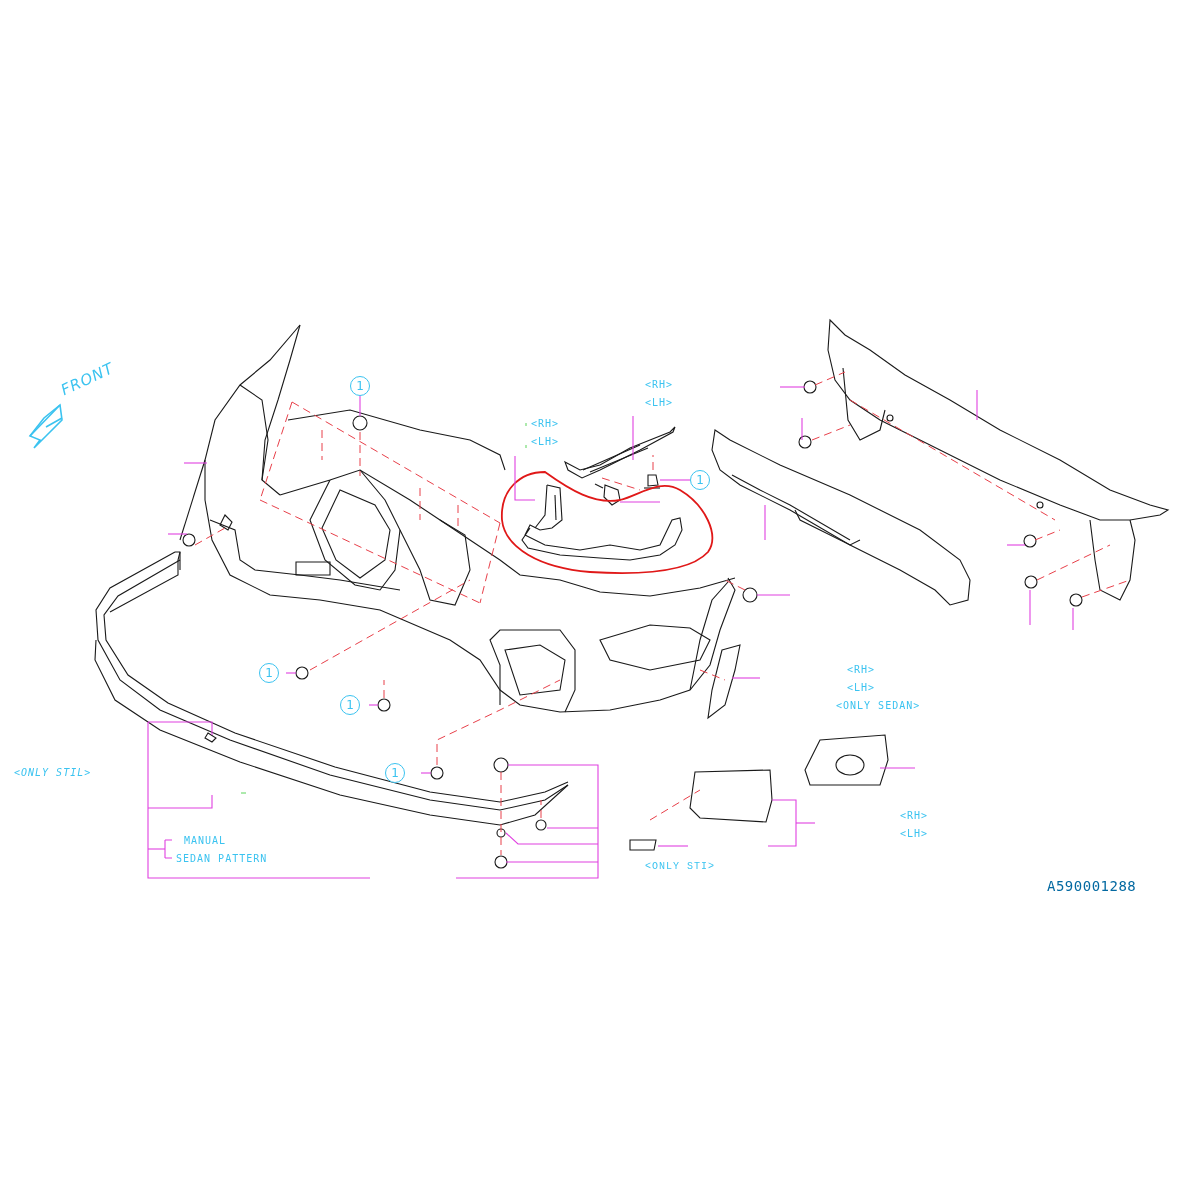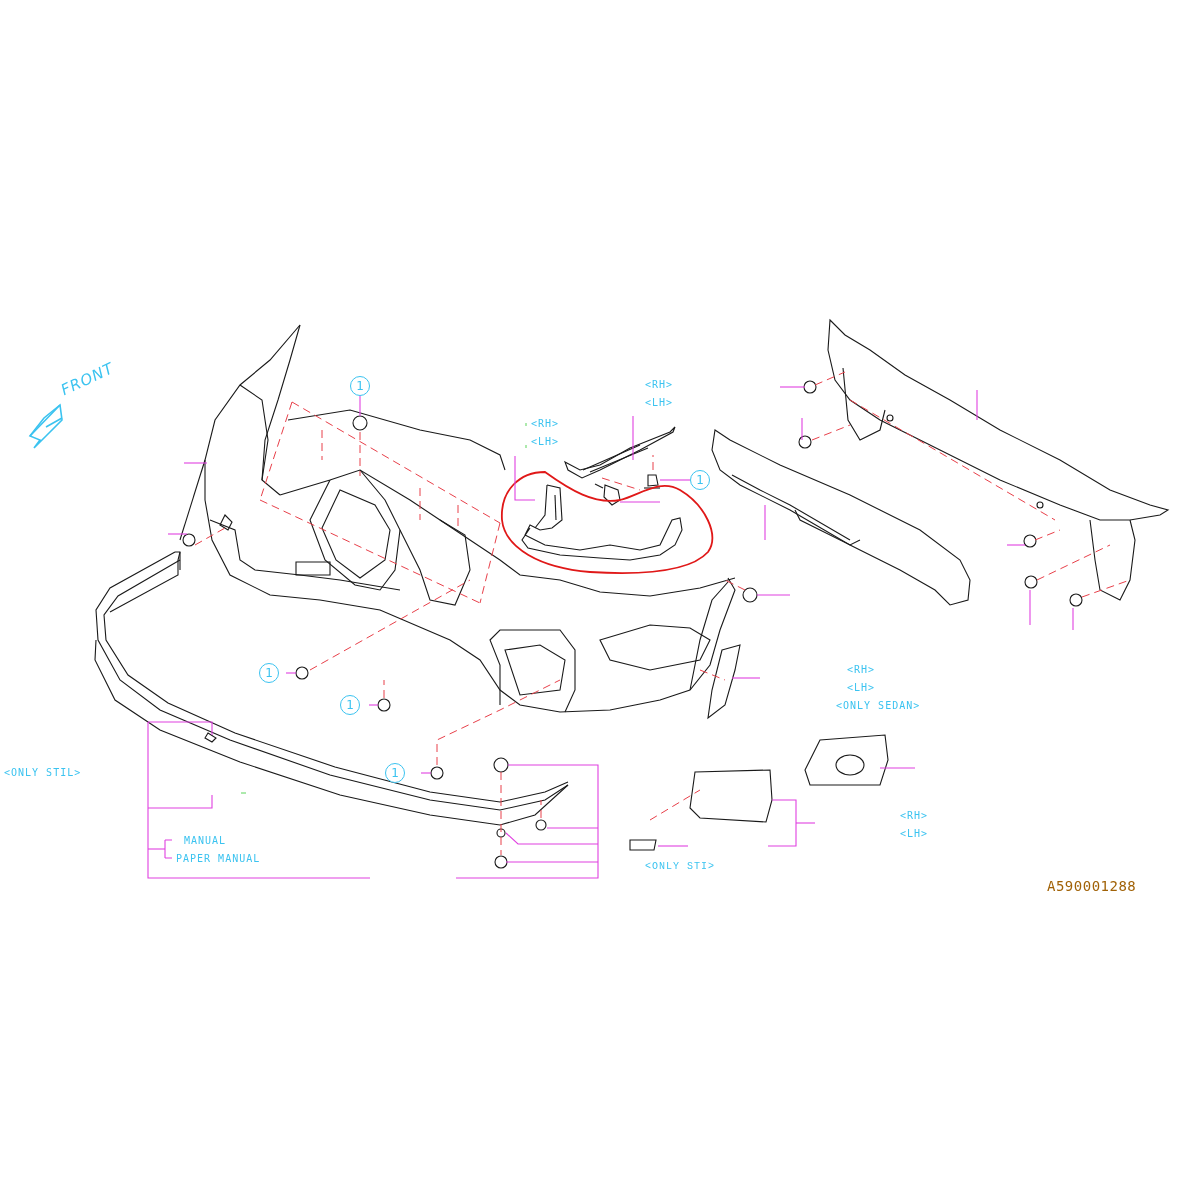--- a/index.html
+++ b/index.html
@@ -1,19 +1,19 @@
 <!DOCTYPE html>
 <html><head>
 <meta charset="utf-8">
 <style>
   html, body { margin: 0; padding: 0; background: #ffffff; }
   body { width: 1200px; height: 1200px; position: relative; overflow: hidden; font-family: "DejaVu Sans Mono", monospace; }
   #diagram { position: absolute; left: 0; top: 0; width: 1200px; height: 1200px; }
   .lbl { position: absolute; font-family: "DejaVu Sans Mono", monospace; font-size: 10px; letter-spacing: 1px; line-height: 17px; white-space: pre; color: #3bc3f0; }
-  .lbl.yellow { color: #a16207; font-size: 14px; letter-spacing: 0.5px; }
+  .lbl.yellow { color: #0369a1; font-size: 14px; letter-spacing: 0.5px; }
   .callout { position: absolute; width: 18px; height: 18px; border: 1.2px solid #3bc3f0; border-radius: 50%; color: #3bc3f0; font-family: "DejaVu Sans", sans-serif; font-size: 12px; line-height: 18px; text-align: center; box-sizing: content-box; background: #fff; }
   .front { position: absolute; left: 62px; top: 382px; transform: rotate(-25deg); transform-origin: left center; color: #3bc3f0; font-family: "DejaVu Sans", sans-serif; font-size: 15px; letter-spacing: 1px; font-style: italic; }
 </style>
 </head>
 <body>
 
 <svg id="diagram" viewBox="0 0 1200 1200" xmlns="http://www.w3.org/2000/svg">
 
   <g fill="none" stroke="#3bc3f0" stroke-width="1.6">
     <path d="M60 405 L44 418 L30 436 L40 440 L34 448 L50 432 L62 420 Z"></path>
@@ -192,19 +192,19 @@
 <div class="lbl" style="left:531px; top:415px;">&lt;RH&gt;</div>
 <div class="lbl" style="left:531px; top:433px;">&lt;LH&gt;</div>
 
 <div class="lbl" style="left:847px; top:661px;">&lt;RH&gt;</div>
 <div class="lbl" style="left:847px; top:679px;">&lt;LH&gt;</div>
 <div class="lbl" style="left:800px; top:697px;margin-left:36px;">&lt;ONLY SEDAN&gt;</div>
 
 <div class="lbl" style="left:900px; top:807px;">&lt;RH&gt;</div>
 <div class="lbl" style="left:900px; top:825px;">&lt;LH&gt;</div>
 
-<div class="lbl" style="left:4px; top:764px;">&lt;ONLY STIL&gt;</div>
+<div class="lbl" style="left:14px; top:764px;font-style:italic;">&lt;ONLY STIL&gt;</div>
 <div class="lbl" style="left:176px; top:832px;margin-left:8px;">MANUAL</div>
-<div class="lbl" style="left:176px; top:850px;">PAPER MANUAL</div>
+<div class="lbl" style="left:176px; top:850px;">SEDAN PATTERN</div>
 
 <div class="lbl" style="left:645px; top:858px;font-family:Liberation Mono, monospace;">&lt;ONLY STI&gt;</div>
 
 <div class="lbl yellow" style="left:1047px; top:878px;">A590001288</div>
 
 </body></html>

